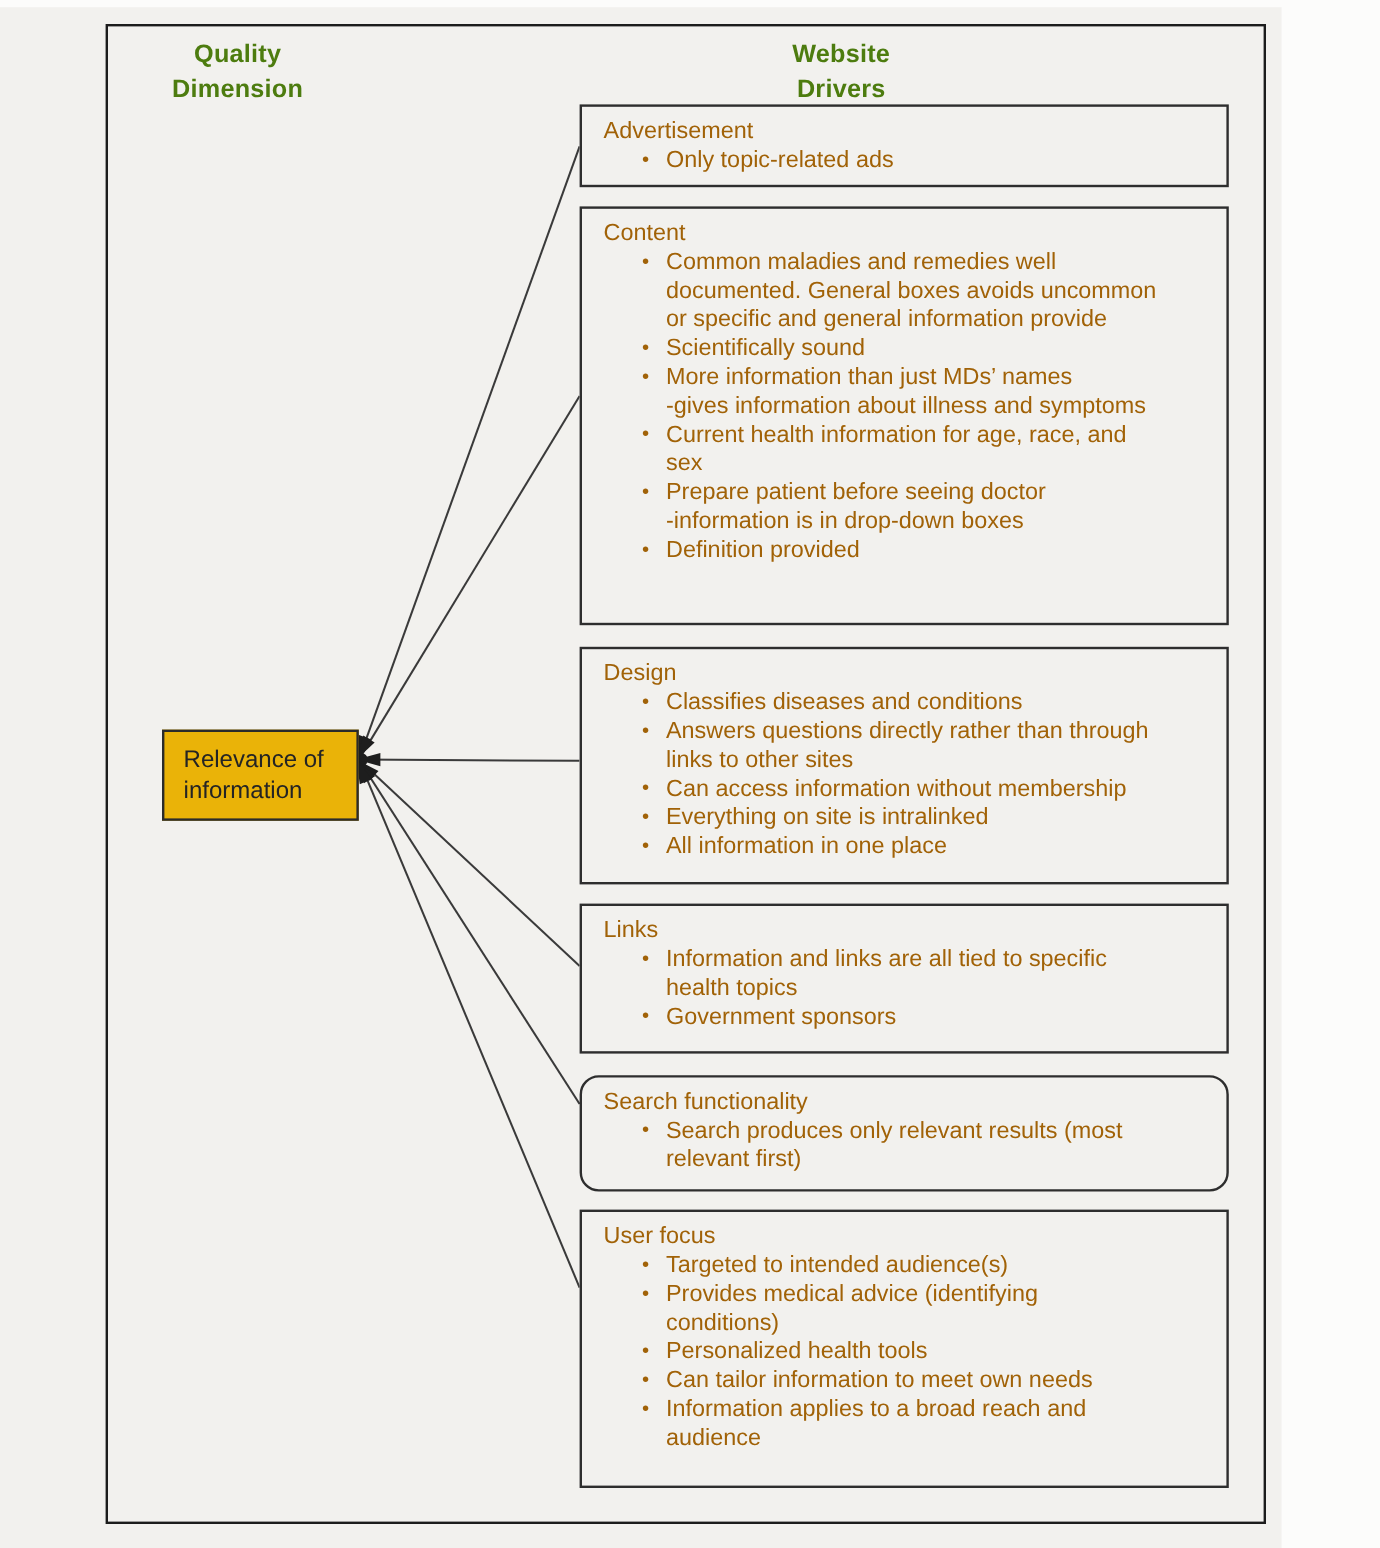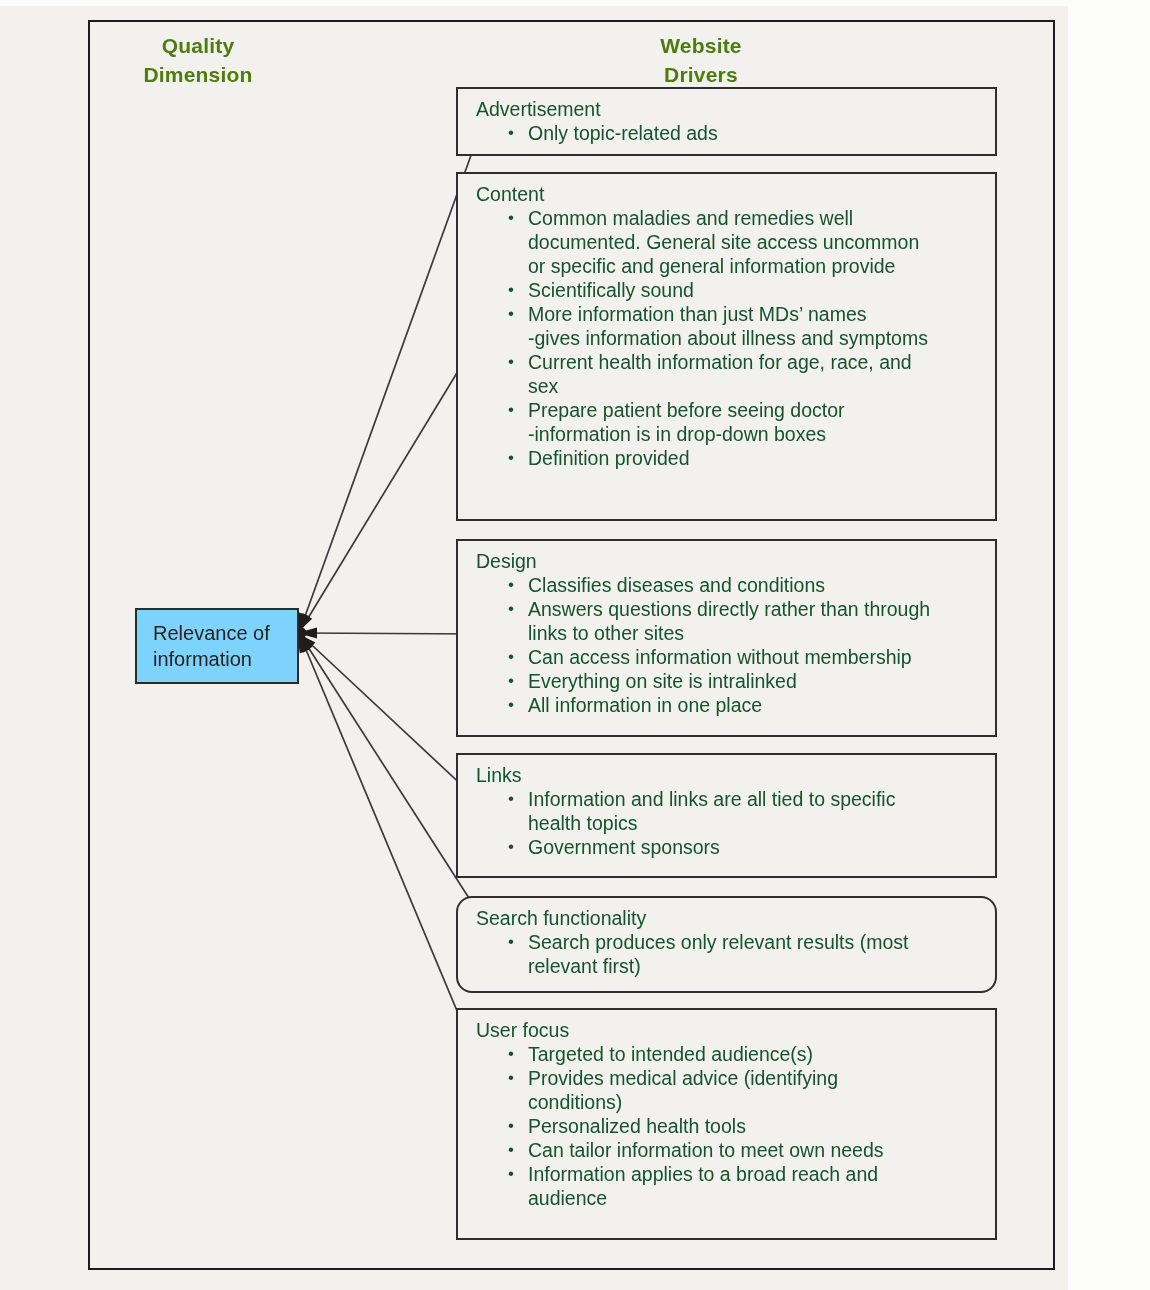--- a/index.html
+++ b/index.html
@@ -19,33 +19,33 @@
   .col-header {
     position:absolute; width:200px; text-align:center;
     font-weight:bold; font-size:21px; line-height:29px; color:#4d7c0f;
     letter-spacing:0.2px;
   }
   #hdr-quality { left:98px;  top:31px; }
   #hdr-website { left:601px; top:31px; }
 
   #central-node {
     position:absolute; left:135px; top:608px; width:164px; height:76px;
-    border:2px solid #2b2b2b; background:#7dd3fc;
+    border:2px solid #2b2b2b; background:#eab308;
     font-size:20px; line-height:26px; padding:10px 6px 0 16px; color:#242424;
     z-index:3;
   }
 
   #connectors { position:absolute; left:0; top:0; width:1150px; height:1290px;
     z-index:2; pointer-events:none; }
 
   #boxes { position:absolute; left:0; top:0; z-index:3; }
   .dbox {
-    position:absolute; left:456px; width:541px;
+    position:absolute; left:483px; width:541px;
     border:2px solid #2e2e2e; background:#f2f1ee;
-    font-size:19.5px; line-height:24px; color:#14532d;
+    font-size:19.5px; line-height:24px; color:#a16207;
     padding-top:8px; overflow:hidden;
   }
   .dbox-title { margin-left:18px; }
   .item-first { display:flex; margin-left:50px; }
   .bullet { width:20px; flex:0 0 20px; text-align:left; font-size:17px; }
   .itext { white-space:nowrap; }
   .item-cont { margin-left:70px; white-space:nowrap; }
 </style>
 </head>
 <body>
@@ -95,21 +95,21 @@
         <span class="bullet">•</span>
         <span class="itext">Only topic-related ads</span>
       </div>
     </div>
     <div class="dbox" style="top: 172px; height: 349px;">
     <div class="dbox-title">Content</div>
   <div class="item-first">
         <span class="bullet">•</span>
         <span class="itext">Common maladies and remedies well</span>
       </div>
-      <div class="item-cont">documented. General site access uncommon</div>
+      <div class="item-cont">documented. General boxes avoids uncommon</div>
       <div class="item-cont">or specific and general information provide</div>
       <div class="item-first">
         <span class="bullet">•</span>
         <span class="itext">Scientifically sound</span>
       </div>
       <div class="item-first">
         <span class="bullet">•</span>
         <span class="itext">More information than just MDs’ names</span>
       </div>
       <div class="item-cont">-gives information about illness and symptoms</div>

